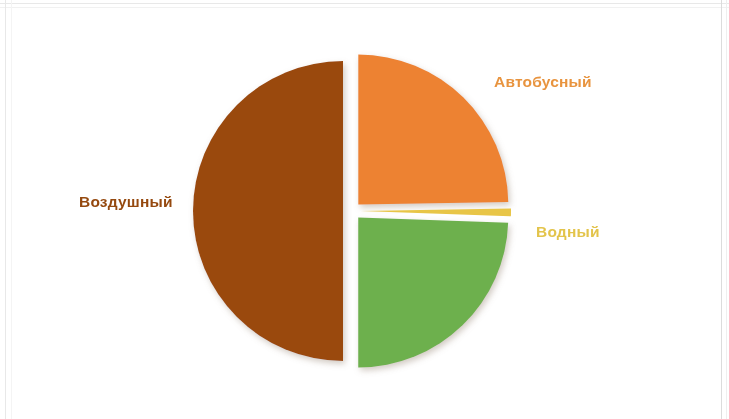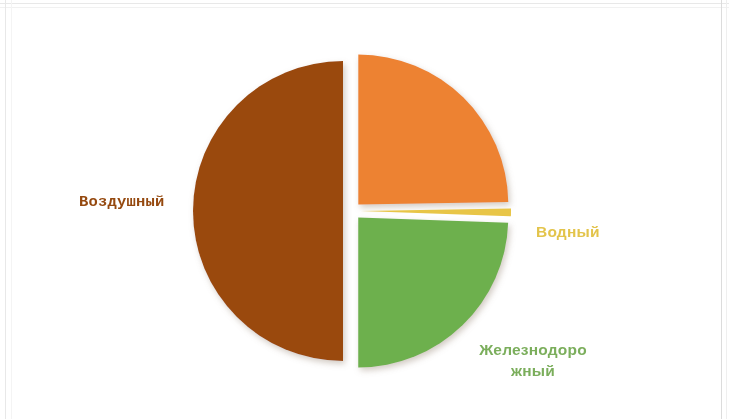--- a/index.html
+++ b/index.html
@@ -49,21 +49,21 @@
     font-weight: bold;
     white-space: nowrap;
     letter-spacing: 0.2px;
     line-height: 1.35;
   }
   .slice-label.wrap {
     white-space: normal;
     width: 126px;
     text-align: center;
   }
-  #label-air  { left: 79px;  top: 192px; font-family: Liberation Mono, monospace; }
+  #label-air  { left: 79px;  top: 192px; }
   #label-bus  { left: 494px; top: 72px;  }
   #label-water{ left: 536px; top: 222px; text-align: center; }
   #label-rail { left: 470px; top: 340px; }
 </style>
 </head>
 <body>
 
 <div id="screenshot">
 
   <div class="frame-edge frame-top"></div>
@@ -85,22 +85,19 @@
       <g id="slices-group">
         <path id="slice-air" filter="url(#sliceShadow)" d="M 343.00 211.00 L 343.00 361.00 A 150 150 0 0 1 343.00 61.00 Z" fill="#9A4A10"></path>
         <path id="slice-bus" filter="url(#sliceShadow)" d="M 358.31 204.58 L 358.31 54.58 A 150 150 0 0 1 508.29 201.96 Z" fill="#ED8233"></path>
         <path id="slice-water" d="M 361.00 211.08 L 510.98 208.46 A 150 150 0 0 1 510.91 216.31 Z" fill="#E8C547"></path>
         <path id="slice-rail" filter="url(#sliceShadow)" d="M 358.25 217.47 L 508.16 222.71 A 150 150 0 0 1 358.25 367.47 Z" fill="#6DB04E"></path>
       </g>
     </svg>
 
     <div class="slice-label" id="label-air" style="color: rgb(149, 73, 15);">Воздушный</div>
 
+    <div class="slice-label" id="label-bus" style="color: rgb(232, 148, 63);">Автобусный</div>
 
     <div class="slice-label" id="label-water" style="color: rgb(227, 196, 75);">Водный</div>
 
-    <div class="slice-label wrap" id="label-rail" style="color: rgb(123, 174, 92);">
-      <span>Железнодоро</span>
-      <span>жный</span>
-    </div>
 
   </div>
 </div>
 
 </body></html>

